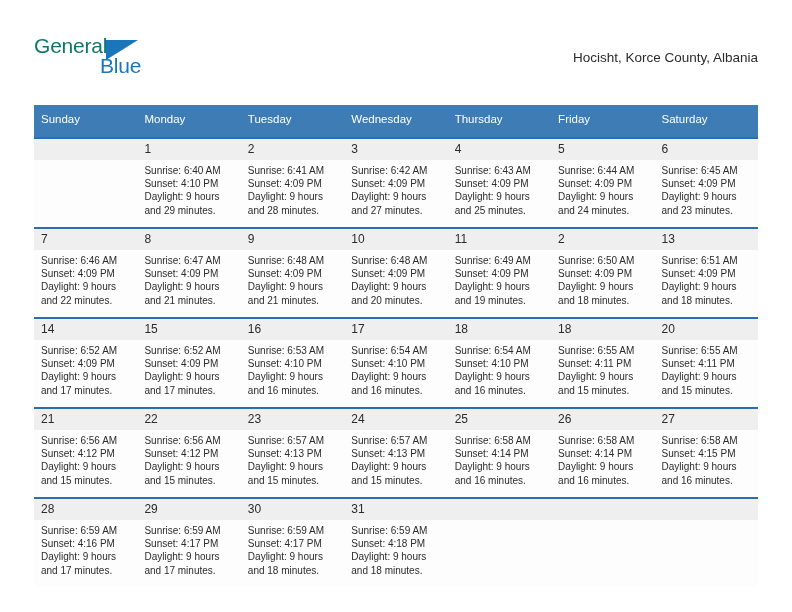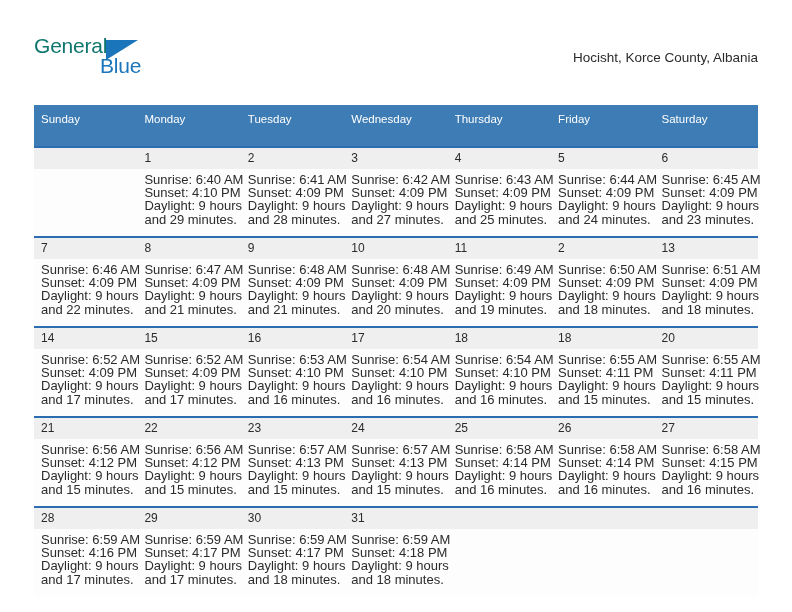--- a/index.html
+++ b/index.html
@@ -93,21 +93,21 @@
     width: 724px;
     border-collapse: collapse;
     table-layout: fixed;
   }
   .calendar th {
     background: #3d7cb5;
     color: #ffffff;
     font-size: 11.5px;
     font-weight: normal;
     text-align: left;
-    padding: 5px 0 18px 7px;
+    padding: 5px 0 9px 7px;
     height: 18px;
     vertical-align: middle;
     margin-top: 6px;
   }
   .calendar td {
     vertical-align: top;
     padding: 0;
     border-top: 2px solid #2a6db0;
     height: 88px;
   }
@@ -120,21 +120,21 @@
     color: #2b2b2b;
     padding: 3px 0 3px 7px;
     height: 15px;
     line-height: 15px;
   }
   .daynum.empty {
     color: transparent;
   }
   .details {
     padding: 4px 6px 0 7px;
-    font-size: 13px;
+    font-size: 10px;
     line-height: 13.2px;
     color: #2b2b2b;
   }
   .details div {
     white-space: nowrap;
   }
   .cell-inner {
     height: 100%;
   }
 </style>

